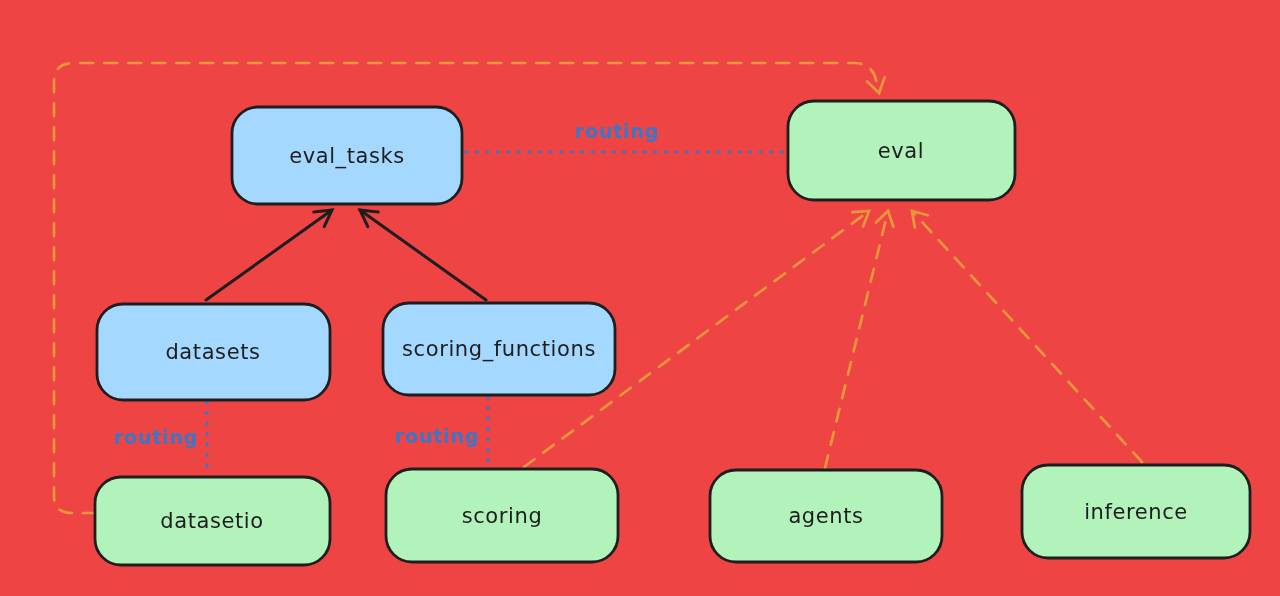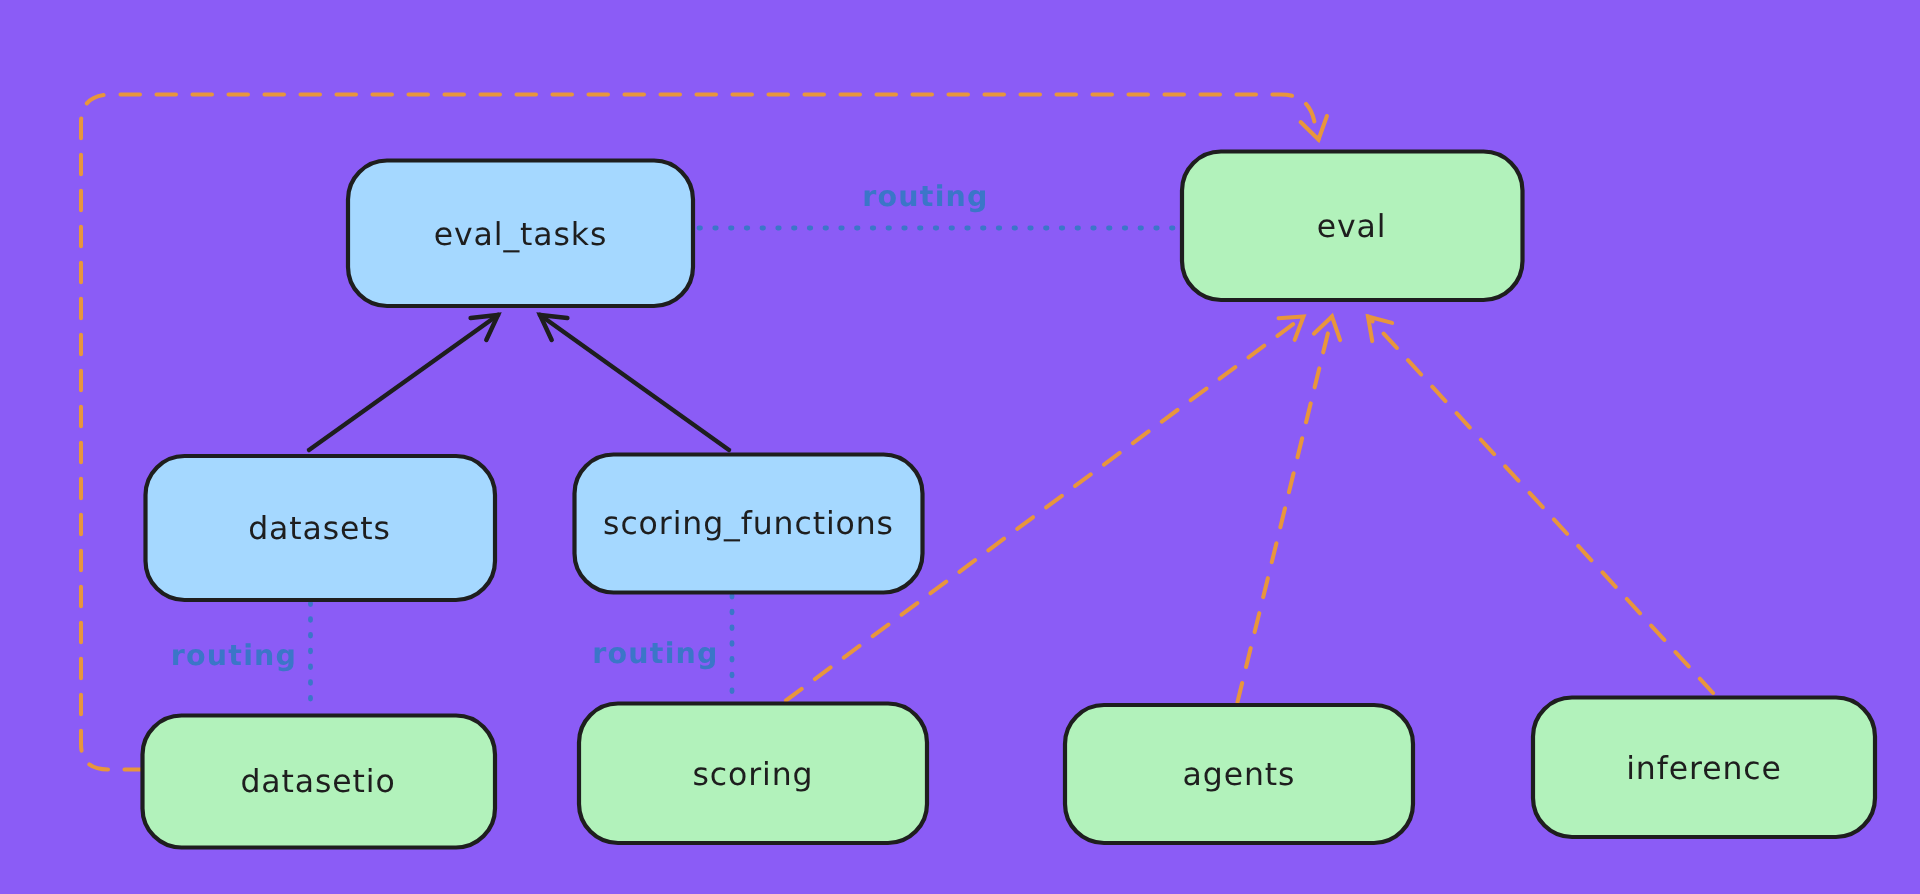--- a/index.html
+++ b/index.html
@@ -8,21 +8,21 @@
     background: #ffffff;
     width: 1280px;
     height: 596px;
     overflow: hidden;
     font-family: "DejaVu Sans", "Liberation Sans", sans-serif;
   }
   #stage {
     position: relative;
     width: 1280px;
     height: 596px;
-    background: #8b5cf6;
+    background: #ef4444;
   }
   svg { display: block; }
   .node-box {
     stroke: #1e1e1e;
     stroke-width: 2.8;
   }
   .node-label {
     fill: #1e1e1e;
     font-size: 21px;
     letter-spacing: 0.6px;

